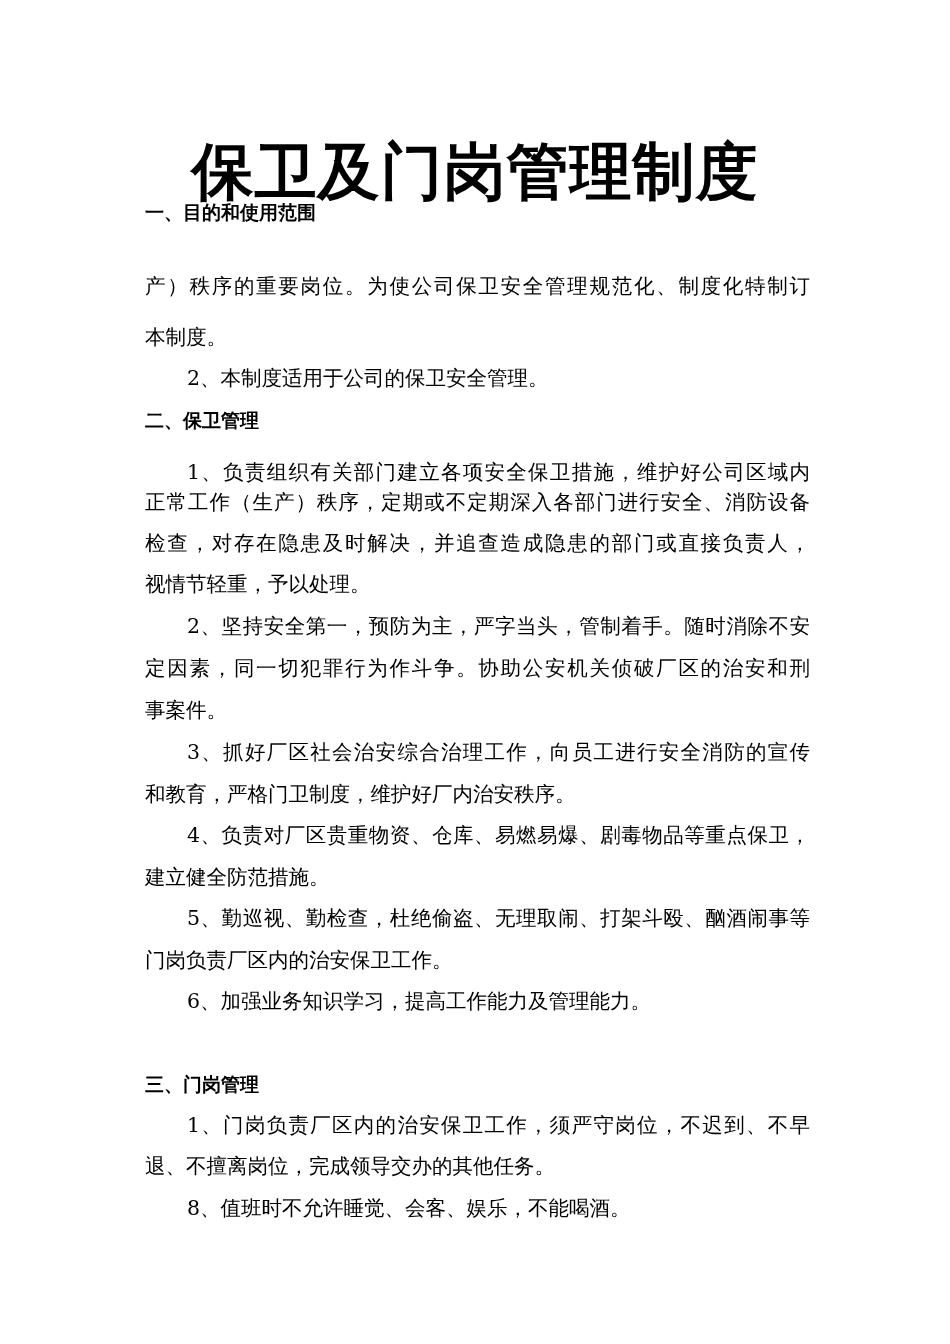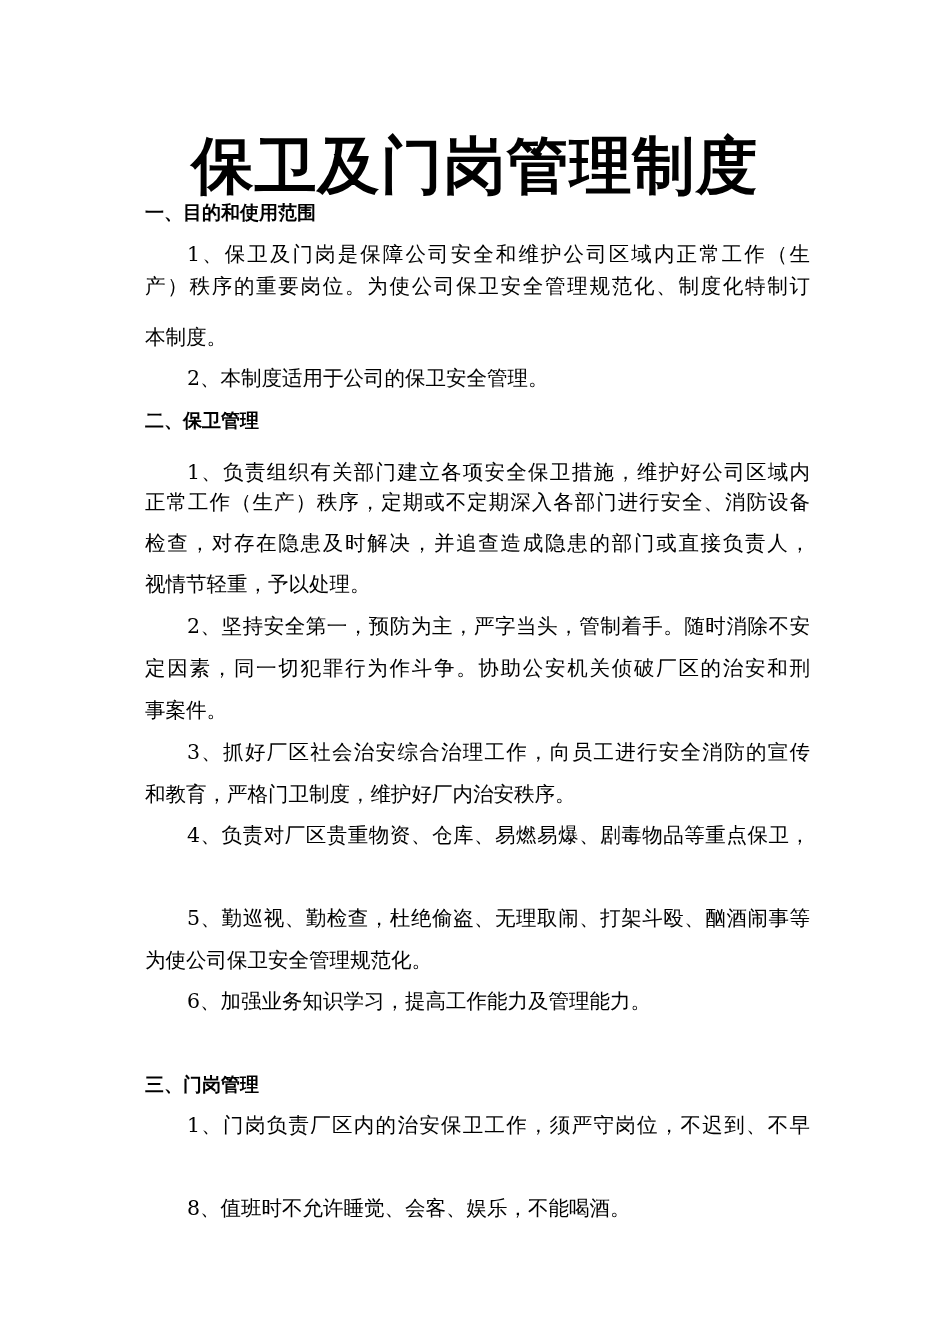--- a/index.html
+++ b/index.html
@@ -1,57 +1,58 @@
 <!DOCTYPE html>
 <html><head>
 <meta charset="utf-8">
 <style>
   html, body { margin: 0; padding: 0; background: #ffffff; }
   body { width: 950px; height: 1344px; position: relative; overflow: hidden;
          font-family: "DejaVu Serif", "Liberation Serif", serif; color: #000; }
   .page { position: absolute; left: 0; top: 0; width: 950px; height: 1344px; background: #fff; }
-  .title { position: absolute; left: 0; width: 950px; top: 126px; text-align: center;
+  .title { position: absolute; left: 0; width: 950px; top: 132px; text-align: center;
            font-family: "DejaVu Sans", "Liberation Sans", sans-serif; font-weight: bold;
            font-size: 62px; line-height: 80px; letter-spacing: 1px; }
   .line { position: absolute; left: 145px; width: 665px; font-size: 20.5px; line-height: 28px;
           white-space: nowrap; }
   .line.indent { left: 187px; width: 623px; }
   .line.justify { text-align-last: justify; text-align: justify; }
   .heading { font-family: "DejaVu Sans", "Liberation Sans", sans-serif; font-weight: bold; font-size: 19px; }
 </style>
 </head>
 <body>
 
 <div class="page">
 
   <div class="title">保卫及门岗管理制度</div>
 
   <div class="line heading" style="top:198px">一、目的和使用范围</div>
-  <div class="line indent justify" style="top:240px">1、保卫及门岗是保障公司安全和维护公司区域内正常工作（生</div>
   <div class="line justify" style="top:272px">产）秩序的重要岗位。为使公司保卫安全管理规范化、制度化特制订</div>
   <div class="line" style="top:323px">本制度。</div>
   <div class="line indent" style="top:364px">2、本制度适用于公司的保卫安全管理。</div>
 
   <div class="line heading" style="top:406px">二、保卫管理</div>
   <div class="line indent justify" style="top:458px">1、负责组织有关部门建立各项安全保卫措施，维护好公司区域内</div>
   <div class="line justify" style="top:488px">正常工作（生产）秩序，定期或不定期深入各部门进行安全、消防设备</div>
   <div class="line justify" style="top:529px">检查，对存在隐患及时解决，并追查造成隐患的部门或直接负责人，</div>
   <div class="line" style="top:570px">视情节轻重，予以处理。</div>
 
   <div class="line indent justify" style="top:612px">2、坚持安全第一，预防为主，严字当头，管制着手。随时消除不安</div>
   <div class="line justify" style="top:654px">定因素，同一切犯罪行为作斗争。协助公安机关侦破厂区的治安和刑</div>
   <div class="line" style="top:696px">事案件。</div>
 
   <div class="line indent justify" style="top:738px">3、抓好厂区社会治安综合治理工作，向员工进行安全消防的宣传</div>
   <div class="line" style="top:780px">和教育，严格门卫制度，维护好厂内治安秩序。</div>
 
   <div class="line indent justify" style="top:821px">4、负责对厂区贵重物资、仓库、易燃易爆、剧毒物品等重点保卫，</div>
+  <div class="line" style="top:863px">建立健全防范措施。</div>
 
   <div class="line indent justify" style="top:904px">5、勤巡视、勤检查，杜绝偷盗、无理取闹、打架斗殴、酗酒闹事等</div>
-  <div class="line" style="top:946px">为使公司保卫安全管理规范化。</div>
+  <div class="line" style="top:946px">门岗负责厂区内的治安保卫工作。</div>
 
   <div class="line indent" style="top:987px">6、加强业务知识学习，提高工作能力及管理能力。</div>
 
   <div class="line heading" style="top:1070px">三、门岗管理</div>
   <div class="line indent justify" style="top:1111px">1、门岗负责厂区内的治安保卫工作，须严守岗位，不迟到、不早</div>
+  <div class="line" style="top:1152px">退、不擅离岗位，完成领导交办的其他任务。</div>
   <div class="line indent" style="top:1194px">8、值班时不允许睡觉、会客、娱乐，不能喝酒。</div>
 
 </div>
 
 </body></html>

